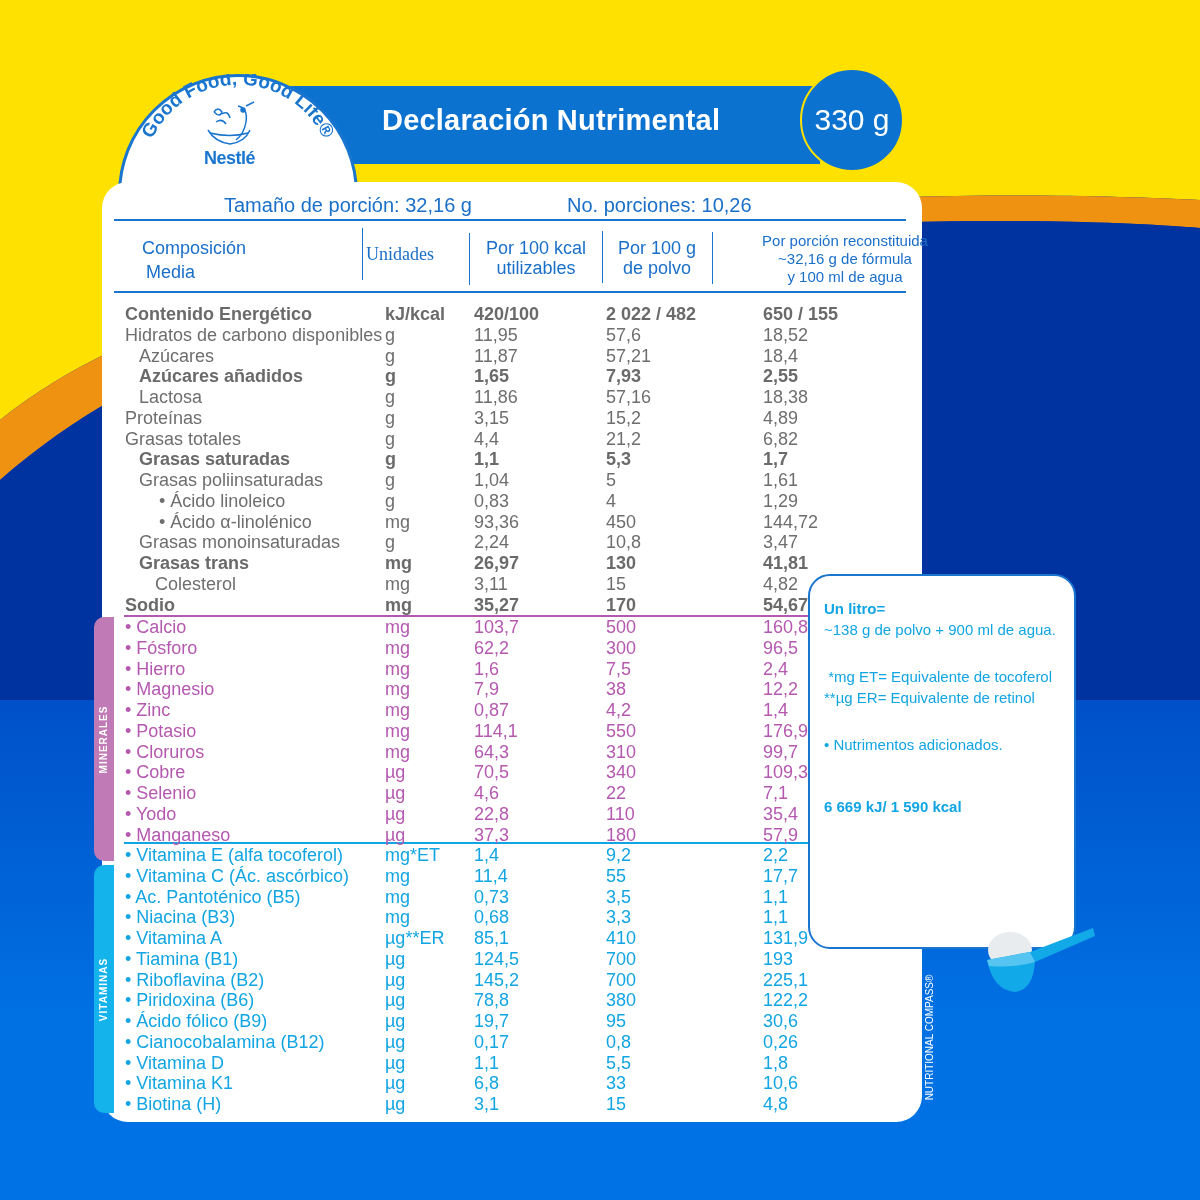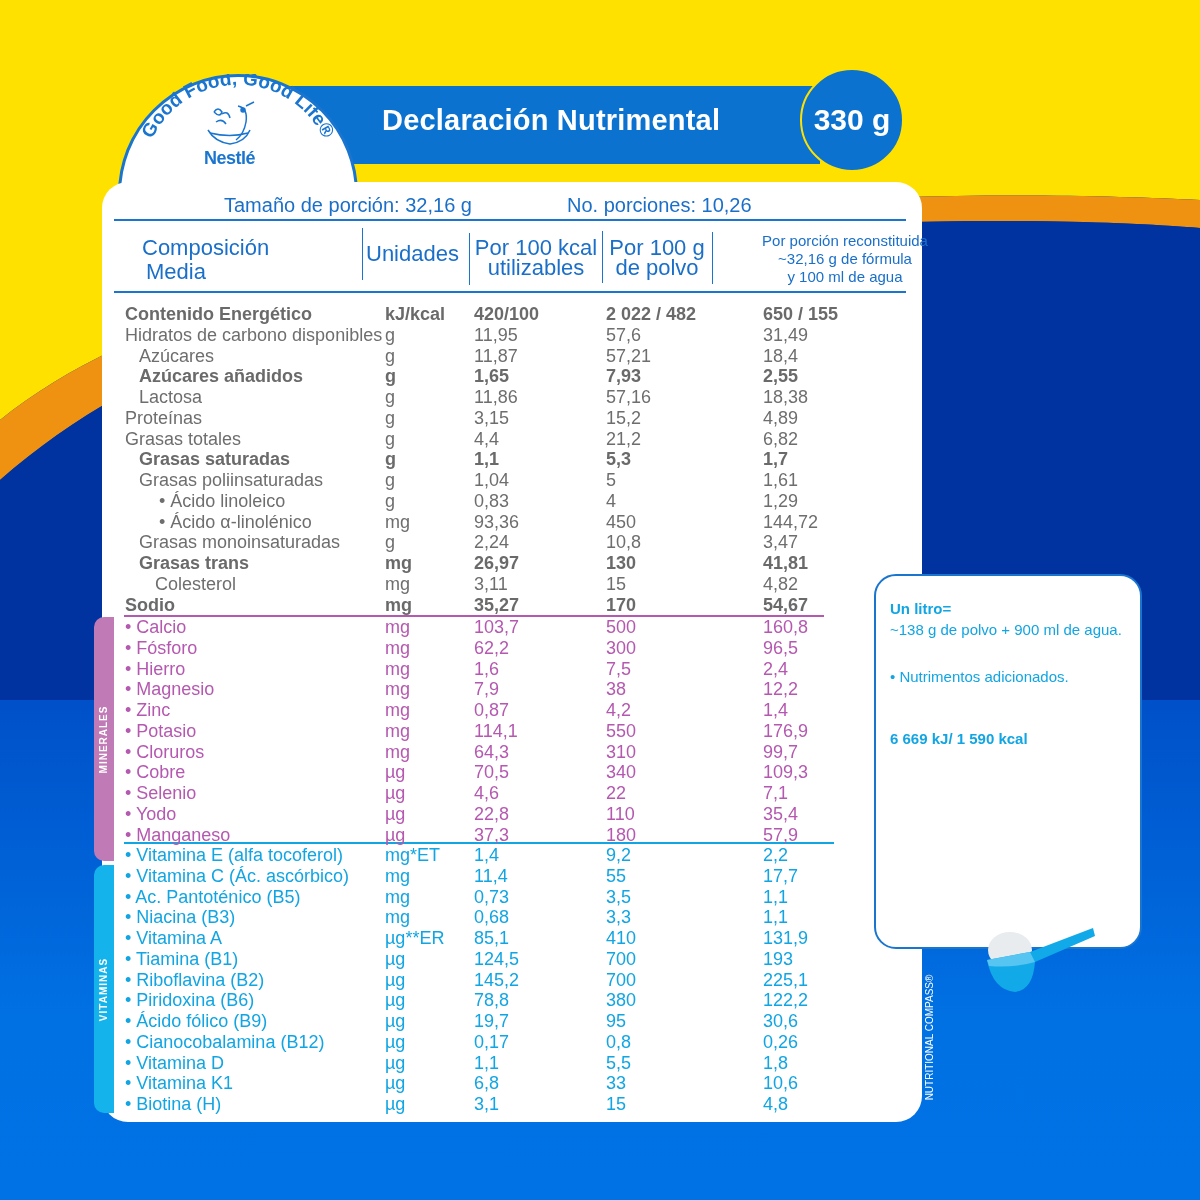--- a/index.html
+++ b/index.html
@@ -32,21 +32,21 @@
     background: #0c72d0;
   }
   .banner-title {
     position: absolute; left: 382px; top: 104px;
     color: #ffffff; font-weight: bold; font-size: 29px; letter-spacing: 0.2px;
   }
   .weight-circle {
     position: absolute; left: 800px; top: 68px; width: 104px; height: 104px;
     border-radius: 50%; background: #0c72d0; border: 2px solid #ffe100;
     display: flex; align-items: center; justify-content: center;
-    color: #fff; font-weight: bold; font-size: 30px;
+    color: #fff; font-weight: normal; font-size: 30px;
   }
   .logo-circle {
     position: absolute; left: 118px; top: 74px; width: 240px; height: 240px;
     border-radius: 50%; background: #ffffff; border: 3px solid #1a75cf;
   }
   .logo-arc-text {
     position: absolute; left: 118px; top: 74px; width: 240px; height: 240px;
   }
   .logo-bird {
     position: absolute; left: 200px; top: 100px; width: 60px; height: 50px;
@@ -60,21 +60,21 @@
   .card {
     position: absolute; left: 102px; top: 182px; width: 820px; height: 940px;
     background: #ffffff; border-radius: 26px;
   }
   .serving {
     position: absolute; top: 194px; color: #1a6fc9; font-size: 20px;
   }
   .hline { position: absolute; height: 2px; background: #1a75cf; }
   .vline { position: absolute; width: 1px; background: #1a75cf; }
   .col-head {
-    position: absolute; color: #1a6fc9; font-size: 22px; line-height: 20px; text-align: center;
+    position: absolute; color: #1a6fc9; font-size: 18px; line-height: 20px; text-align: center;
   }
   .col-head.left { text-align: left; }
 
   
   .rows { position: absolute; left: 0; top: 0; }
   .row {
     position: absolute; left: 0; height: 21px; font-size: 18px; line-height: 21px;
     white-space: nowrap;
   }
   .row span { position: absolute; top: 0; }
@@ -91,21 +91,21 @@
   .side-tab {
     position: absolute; width: 20px; border-radius: 10px 0 0 10px;
     display: flex; align-items: center; justify-content: center;
   }
   .side-tab span {
     transform: rotate(-90deg); color: #fff; font-size: 10px; font-weight: bold; letter-spacing: 1px; white-space: nowrap;
   }
 
   
   .info {
-    position: absolute; left: 874px; top: 574px; width: 268px; height: 375px;
+    position: absolute; left: 808px; top: 574px; width: 268px; height: 375px;
     background: #ffffff; border: 2px solid #1a75cf; border-radius: 22px;
     padding: 22px 14px; color: #11a5e3; font-size: 15px; line-height: 21px;
   }
   .info p { margin-bottom: 18px; }
   .info b { font-weight: bold; }
   .scoop { position: absolute; left: 975px; top: 920px; width: 125px; height: 85px; }
   .compass {
     position: absolute; left: 915px; top: 975px; width: 30px; height: 125px;
     display: flex; align-items: center; justify-content: center;
   }
@@ -159,21 +159,21 @@
 
 <div class="vline" style="left:362px; top:228px; height:52px;"></div>
 <div class="vline" style="left:469px; top:233px; height:52px;"></div>
 <div class="vline" style="left:602px; top:231px; height:52px;"></div>
 <div class="vline" style="left:712px; top:232px; height:52px;"></div>
 
 <div class="col-head left" style="left:142px; top:236px; line-height:24px;">
   <div>Composición</div>
   <div style="padding-left:4px;">Media</div>
 </div>
-<div class="col-head" style="left:366px; top:244px;">Unidades</div>
+<div class="col-head" style="left:366px; top:244px;font-family:Liberation Serif, serif;">Unidades</div>
 <div class="col-head" style="left:472px; top:238px; width:128px;">
   <div>Por 100 kcal</div>
   <div>utilizables</div>
 </div>
 <div class="col-head" style="left:604px; top:238px; width:106px;">
   <div>Por 100 g</div>
   <div>de polvo</div>
 </div>
 <div class="col-head" style="left:747px; top:232px; width:196px; font-size:15px; line-height:18px;">
   <div>Por porción reconstituida</div>
@@ -197,21 +197,21 @@
       <span class="c-unit">kJ/kcal</span>
       <span class="c-v1">420/100</span>
       <span class="c-v2">2 022 / 482</span>
       <span class="c-v3">650 / 155</span>
     </div>
     <div class="row g-macro" style="top: 325px;">
       <span class="c-name">Hidratos de carbono disponibles</span>
       <span class="c-unit">g</span>
       <span class="c-v1">11,95</span>
       <span class="c-v2">57,6</span>
-      <span class="c-v3">31,49</span>
+      <span class="c-v3">18,52</span>
     </div>
     <div class="row g-macro" style="top: 346px;">
       <span class="c-name" style="left: 139px;">Azúcares</span>
       <span class="c-unit">g</span>
       <span class="c-v1">11,87</span>
       <span class="c-v2">57,21</span>
       <span class="c-v3">18,4</span>
     </div>
     <div class="row g-macro bold" style="top: 366px;">
       <span class="c-name" style="left: 139px;">Azúcares añadidos</span>
@@ -465,20 +465,24 @@
       <span class="c-v2">15</span>
       <span class="c-v3">4,8</span>
     </div>
   </div>
 
 <div class="info">
   <p>
     <b>Un litro=</b><br>
     <span>~138 g de polvo + 900 ml de agua.</span>
   </p>
+  <p style="margin-top:26px;">
+    <span style="white-space:pre"> *mg ET= Equivalente de tocoferol</span><br>
+    <span>**µg ER= Equivalente de retinol</span>
+  </p>
   <p style="margin-top:26px;">• Nutrimentos adicionados.</p>
   <p style="margin-top:20px; font-weight:bold;">
     <br>
     <span>6 669 kJ/ 1 590 kcal</span>
   </p>
 </div>
 
 <svg class="scoop" viewBox="0 0 125 85">
   <ellipse cx="35" cy="30" rx="22" ry="18" fill="#e8ecef"></ellipse>
   <path d="M12 40 L55 32 L118 8 L120 16 L60 42 Q58 70 40 72 Q18 70 12 40 Z" fill="#12a9e8"></path>

